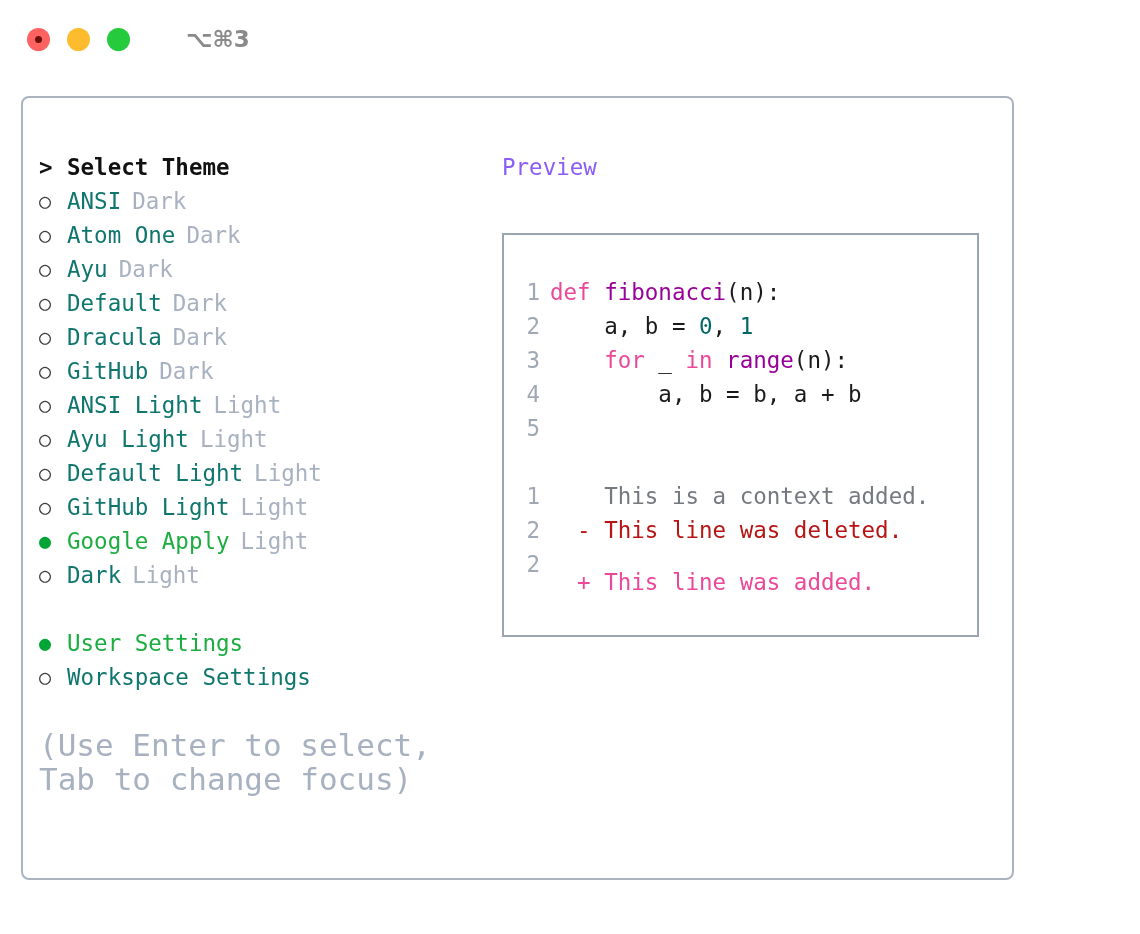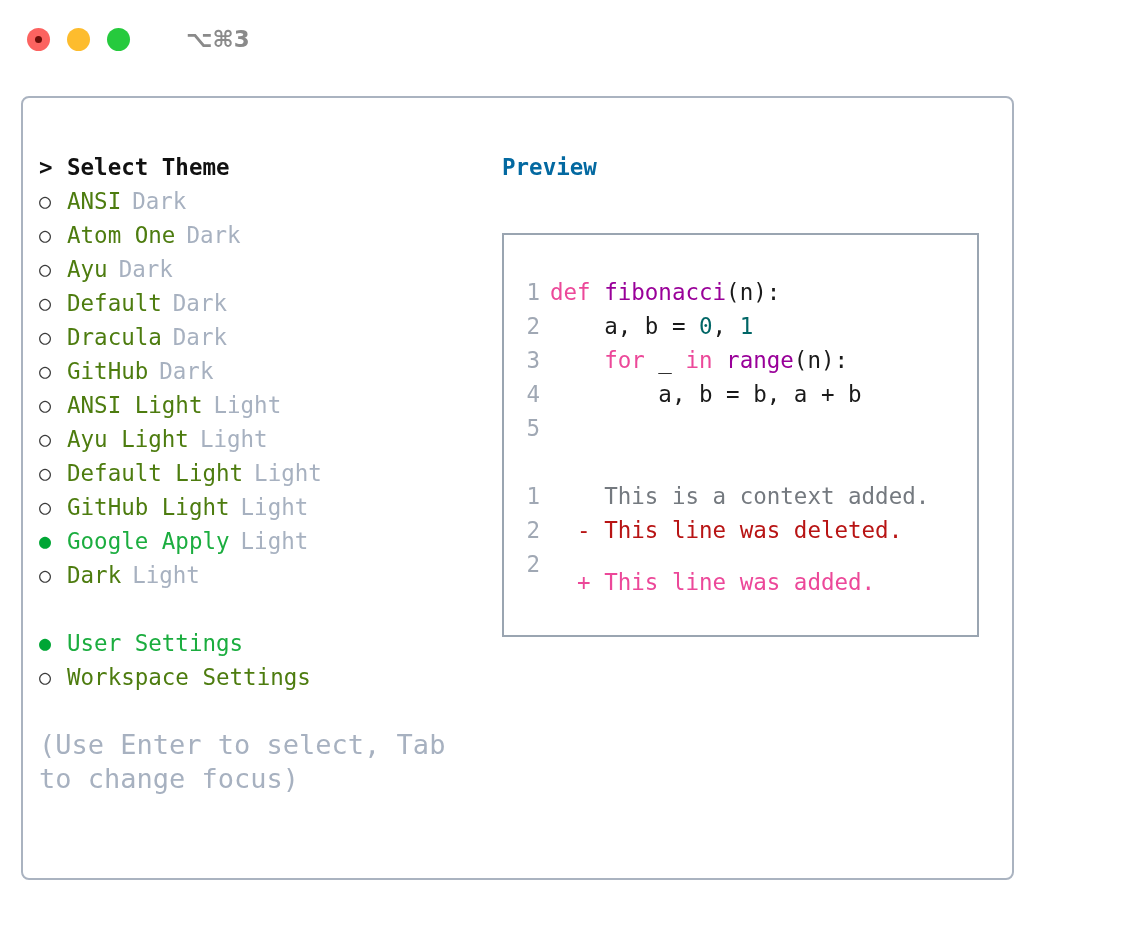--- a/index.html
+++ b/index.html
@@ -116,56 +116,56 @@
   .bullet {
     width: 28px;
     display: inline-block;
     flex: 0 0 28px;
     font-size: 20px;
     color: #3b3b3b;
     line-height: 34px;
   }
   .bullet.sel { color: #00a635; font-size: 20px; }
 
-  .item-label { color: #4d7c0f; }
+  .item-label { color: #0f766e; }
   .item-label.sel { color: #1bad3f; }
 
   .tag {
     color: #a7b1c0;
     margin-left: 11px;
   }
 
   .spacer-row { height: 34px; }
 
   .section-label {
     color: #20242a;
     padding-left: 28px;
   }
 
   .hint {
     margin-top: 34px;
     color: #a7b1c0;
-    font-size: 27px;
+    font-size: 31px;
     line-height: 34px;
     width: 420px;
     white-space: normal;
   }
 
   
   .right-col {
     position: absolute;
     left: 479px;
     top: 52px;
     width: 500px;
   }
 
   .preview-title {
     font-size: 22.5px;
-    font-weight: bold;
-    color: #0369a1;
+    font-weight: normal;
+    color: #8b5cf6;
     line-height: 34px;
     height: 34px;
   }
 
   .code-box {
     margin-top: 49px;
     width: 477px;
     height: 404px;
     border: 2px solid #9aa5b1;
     background: #ffffff;

